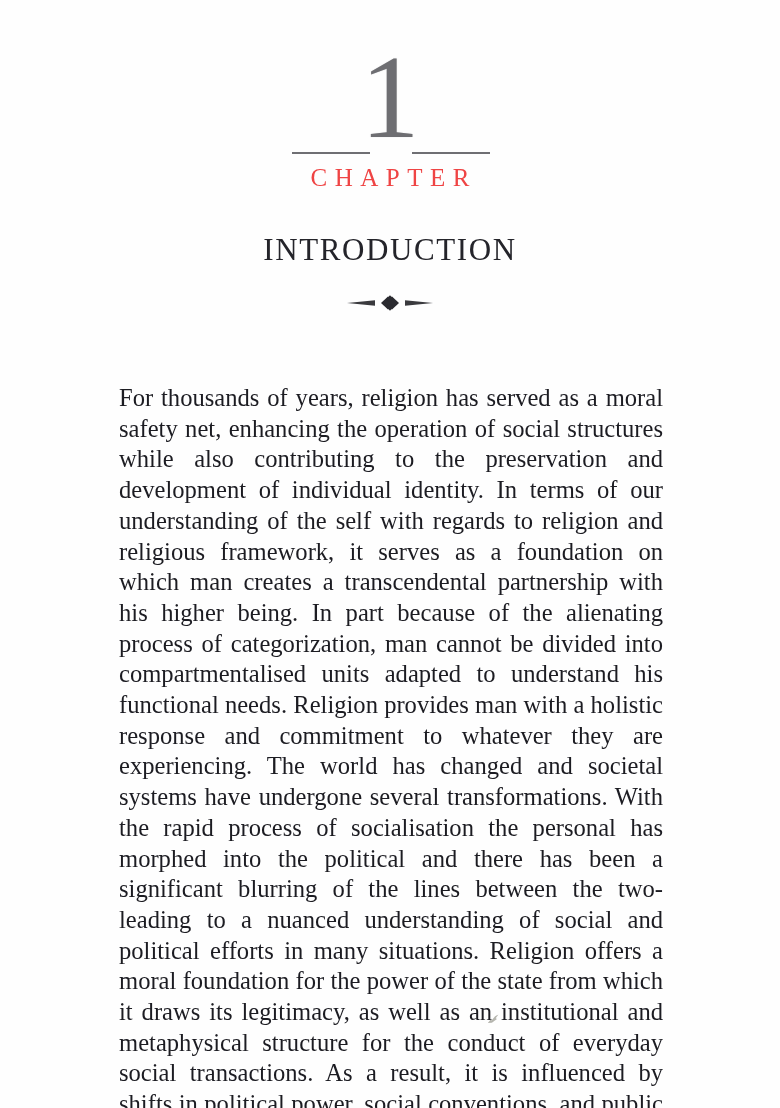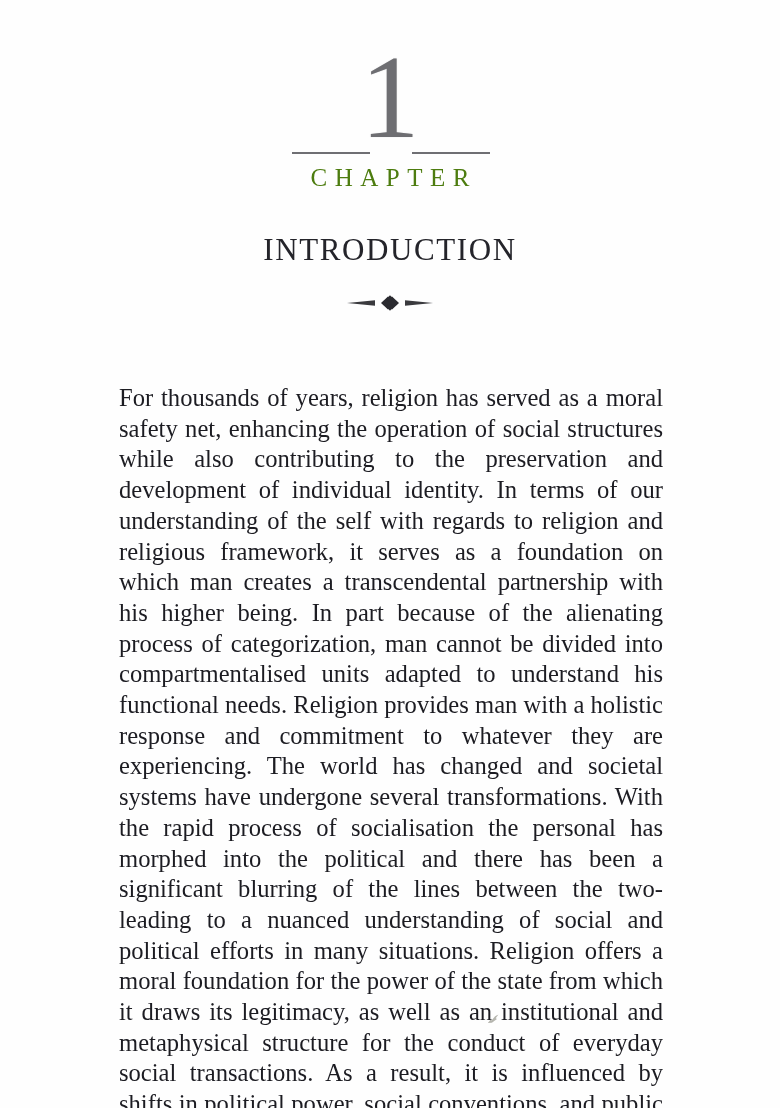--- a/index.html
+++ b/index.html
@@ -59,21 +59,21 @@
     background: #6f6f73;
   }
   .rule-left  { left: 292px; width: 78px; }
   .rule-right { left: 412px; width: 78px; }
 
   .chapter-word {
     margin-top: 6px;
     font-size: 25px;
     letter-spacing: 7.5px;
     text-indent: 7.5px;
-    color: #4d7c0f;
+    color: #ef4444;
     font-family: "Liberation Serif", "DejaVu Serif", serif;
   }
 
   
   .chapter-title {
     position: absolute;
     left: 0;
     top: 232px;
     width: 780px;
     text-align: center;

